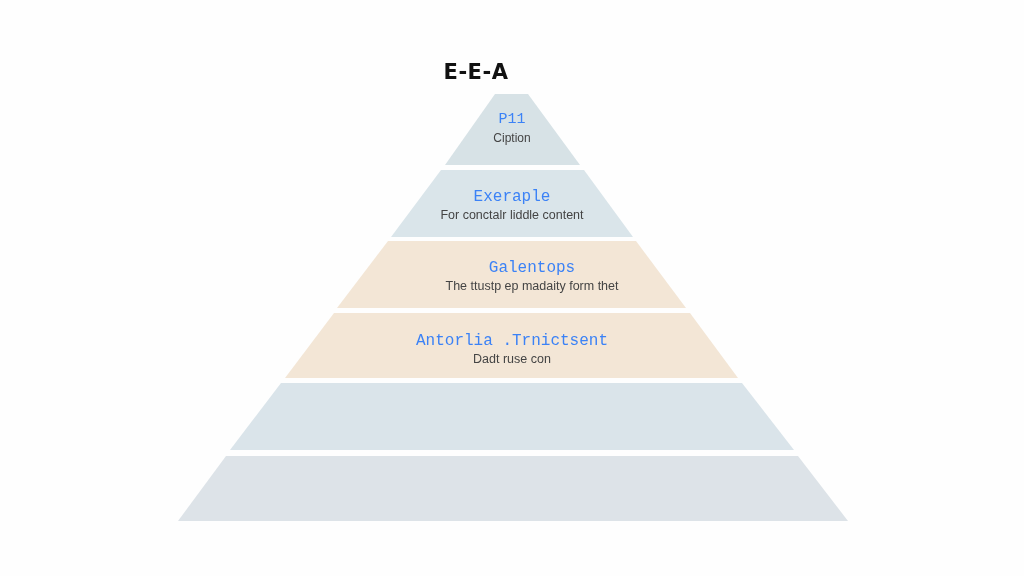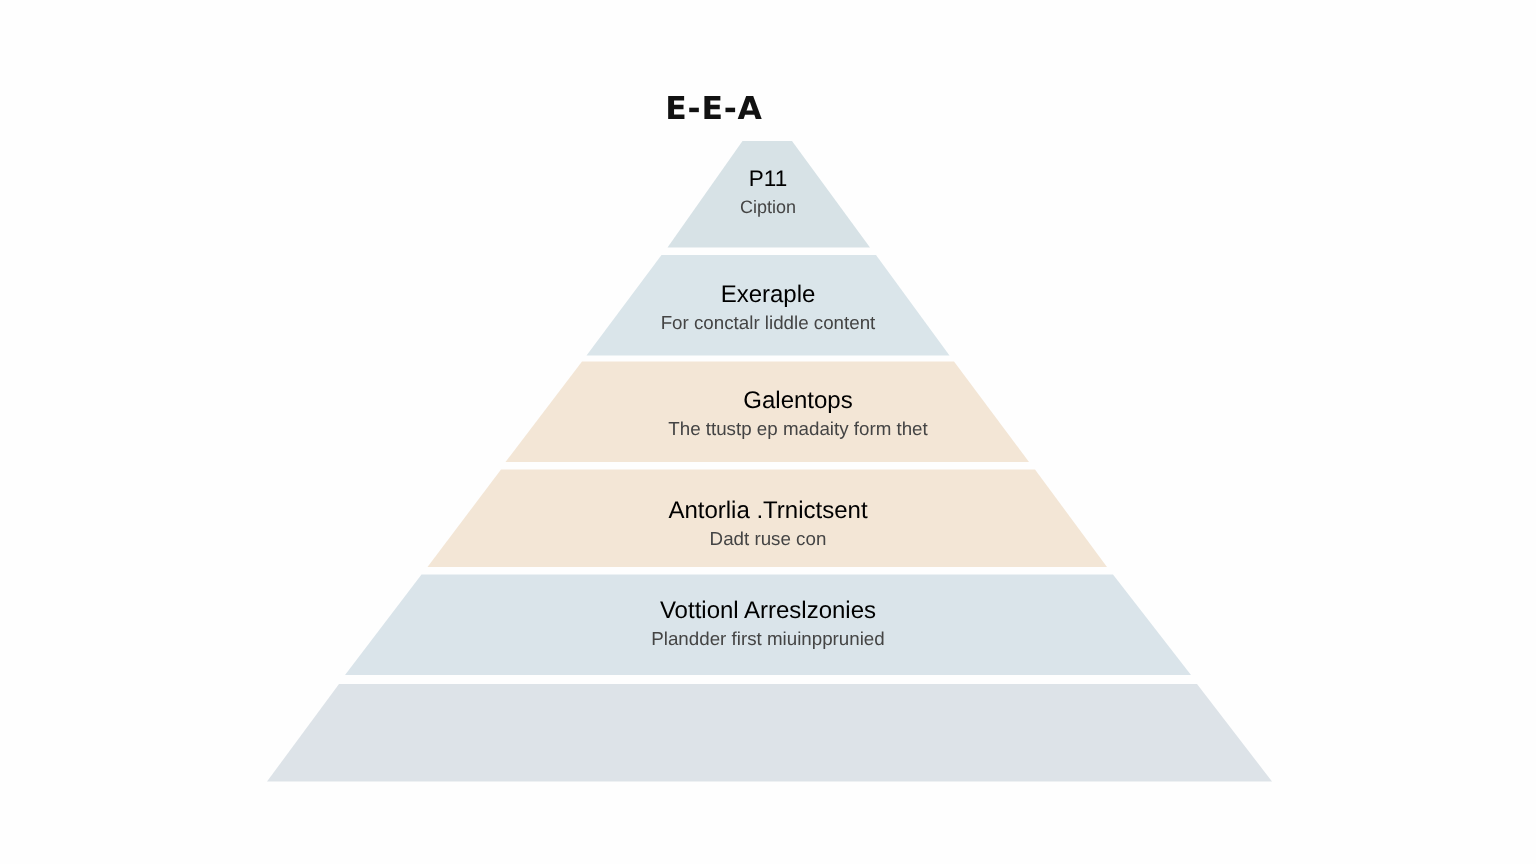--- a/index.html
+++ b/index.html
@@ -30,23 +30,23 @@
       width: 1024px; height: 576px;
     }
     .tier-text {
       position: absolute;
       left: 0; width: 1024px;
       text-align: center;
       color: #3a3a3a;
     }
     .tier-title {
       display: block;
-      font-family: Liberation Sans, sans-serif;
+      font-family: Liberation Mono, monospace;
       font-size: 16px;
-      color: #000000;
+      color: #3b82f6;
       line-height: 20px;
     }
     .tier-sub {
       display: block;
       font-family: "Liberation Sans", sans-serif;
       font-size: 12.5px;
       color: #444444;
       line-height: 16px;
       text-align: center;
     }
@@ -83,17 +83,13 @@
     <span class="tier-sub">For conctalr liddle content</span>
   </div>
   <div class="tier-text" style="top:258px;margin-left:20px;">
     <span class="tier-title">Galentops</span>
     <span class="tier-sub">The ttustp ep madaity form thet</span>
   </div>
   <div class="tier-text" style="top:331px;">
     <span class="tier-title">Antorlia .Trnictsent</span>
     <span class="tier-sub">Dadt ruse con</span>
   </div>
-  <div class="tier-text" style="top:398px;">
-    <span class="tier-title">Vottionl Arreslzonies</span>
-    <span class="tier-sub">Plandder first miuinpprunied</span>
-  </div>
 </div>
 
 </body></html>

